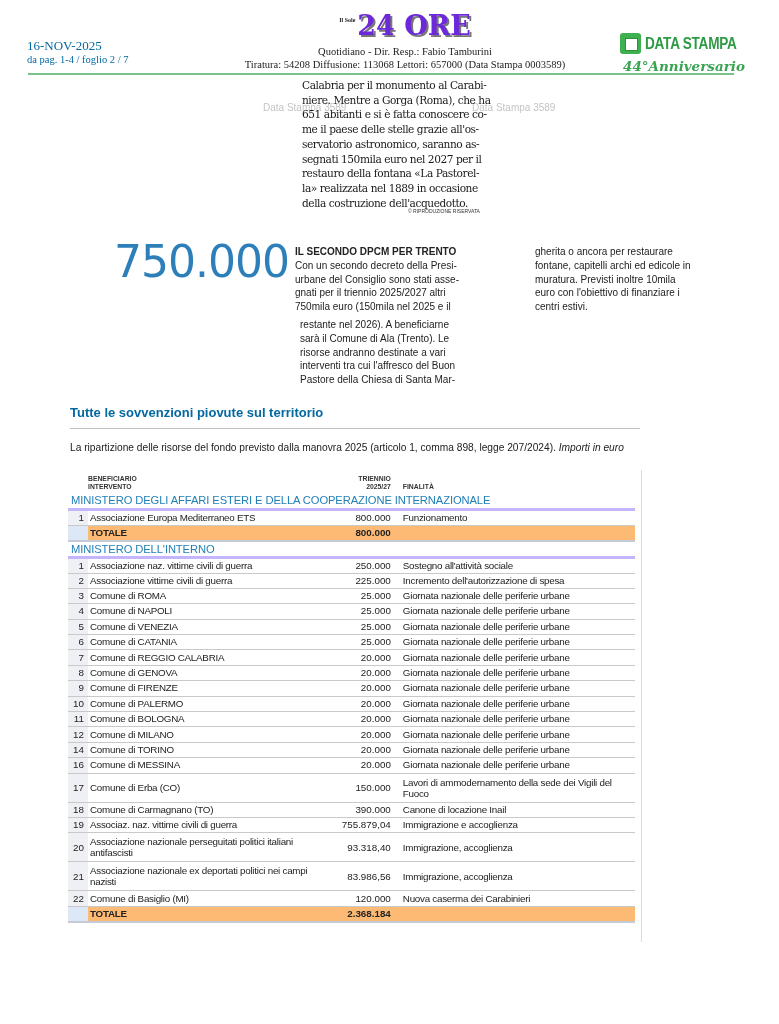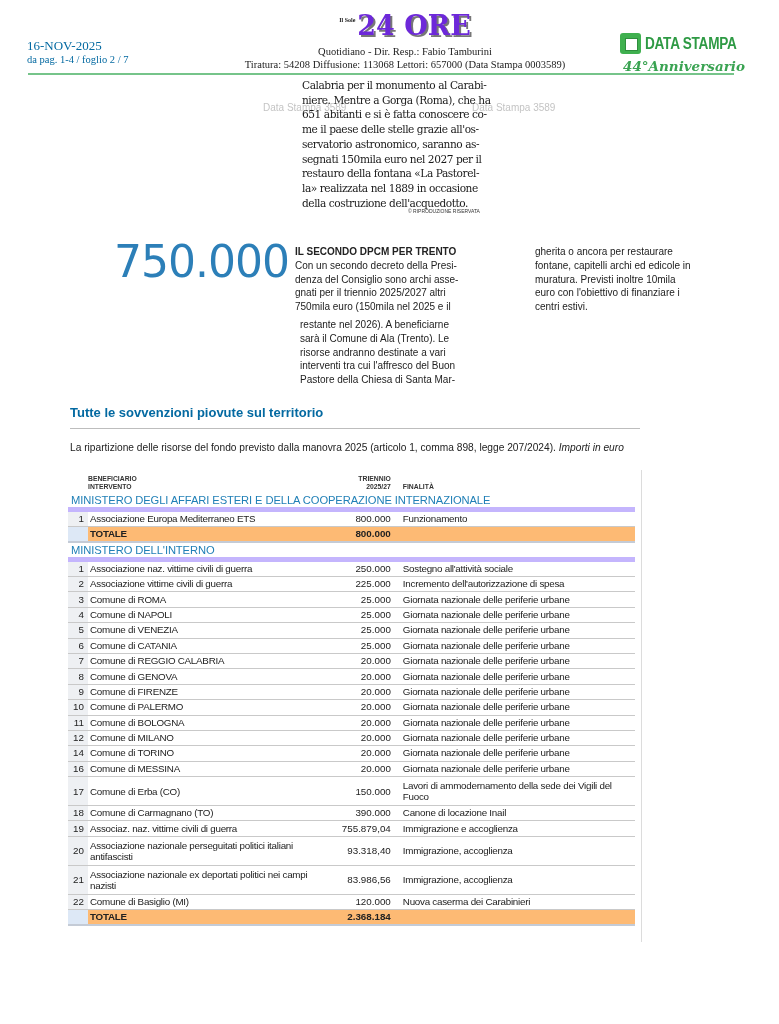--- a/index.html
+++ b/index.html
@@ -50,21 +50,21 @@
   .tbl th { font-size: 6.8px; font-weight: bold; text-align: left; line-height: 8px; padding: 2px 0 2px 0; vertical-align: bottom; color: #333; }
   .tbl th.th-num { width: 20px; }
   .tbl th.th-amt { text-align: right; width: 60px; padding-right: 4px; }
   .tbl th.th-fin { padding-left: 8px; }
   .tbl td { border-bottom: 1px solid #c9c9c9; padding: 0; height: 15.4px; line-height: 14px; vertical-align: middle; }
   .tbl td.num { text-align: right; padding-right: 4px; background: #eef0f3; width: 20px; }
   .tbl td.ben { padding-left: 2px; letter-spacing: -0.25px; }
   .tbl td.amt { text-align: right; padding-right: 4px; width: 80px; }
   .tbl td.fin { padding-left: 8px; letter-spacing: -0.25px; }
   .tbl tr.tall td { height: 29px; line-height: 11px; }
-  .tbl tr.section td { color: #1f7fb6; font-size: 11.2px; border-bottom: 5px solid #c4b5fd; height: 16px; padding-left: 3px; letter-spacing: -0.1px; }
+  .tbl tr.section td { color: #1f7fb6; font-size: 11.2px; border-bottom: 3px solid #c4b5fd; height: 16px; padding-left: 3px; letter-spacing: -0.1px; }
   .tbl tr.total td { background: #fdba74; font-weight: bold; border-bottom: 2px solid #c4cbd6; height: 15px; }
   .tbl tr.total td.num { background: #dde8f6; }
 </style>
 </head>
 <body>
 
 <div class="hdr-left">
   <div class="hdr-date">16-NOV-2025</div>
   <div class="hdr-page">da pag. 1-4 /  foglio 2 / 7</div>
 </div>
@@ -101,21 +101,21 @@
   <span class="ln">restauro della fontana «La Pastorel-</span>
   <span class="ln">la» realizzata nel 1889 in occasione</span>
   <span class="ln">della costruzione dell'acquedotto.</span>
 </div>
 <div class="repro">© RIPRODUZIONE RISERVATA</div>
 
 <div class="bignum">750.000</div>
 <div class="box-col1">
   <span class="ln box-title">IL SECONDO DPCM PER TRENTO</span>
   <span class="ln">Con un secondo decreto della Presi-</span>
-  <span class="ln">denza del Consiglio sono archi asse-</span>
+  <span class="ln">urbane del Consiglio sono stati asse-</span>
   <span class="ln">gnati per il triennio 2025/2027 altri</span>
   <span class="ln">750mila euro (150mila nel 2025 e il</span>
 </div>
 <div class="box-col1b">
   <span class="ln">restante nel 2026). A beneficiarne</span>
   <span class="ln">sarà il Comune di Ala (Trento). Le</span>
   <span class="ln">risorse andranno destinate a vari</span>
   <span class="ln">interventi tra cui l'affresco del Buon</span>
   <span class="ln">Pastore della Chiesa di Santa Mar-</span>
 </div>

